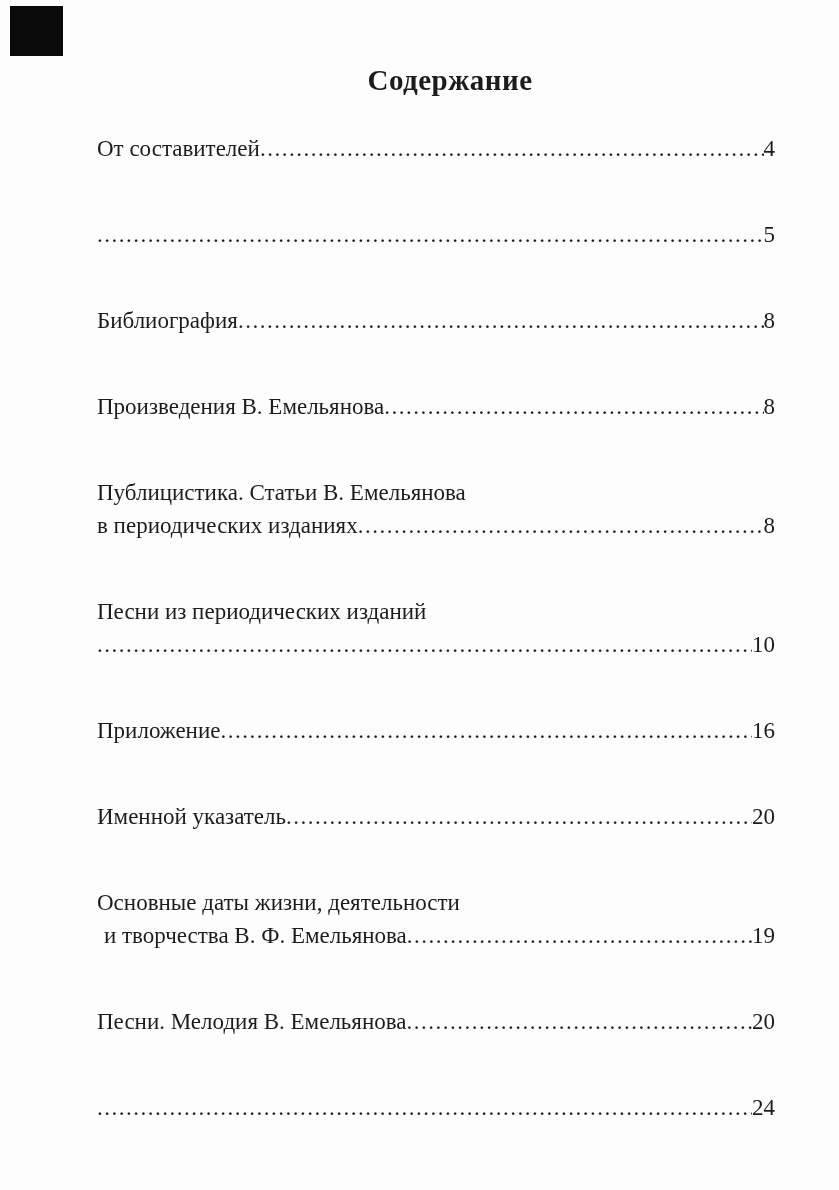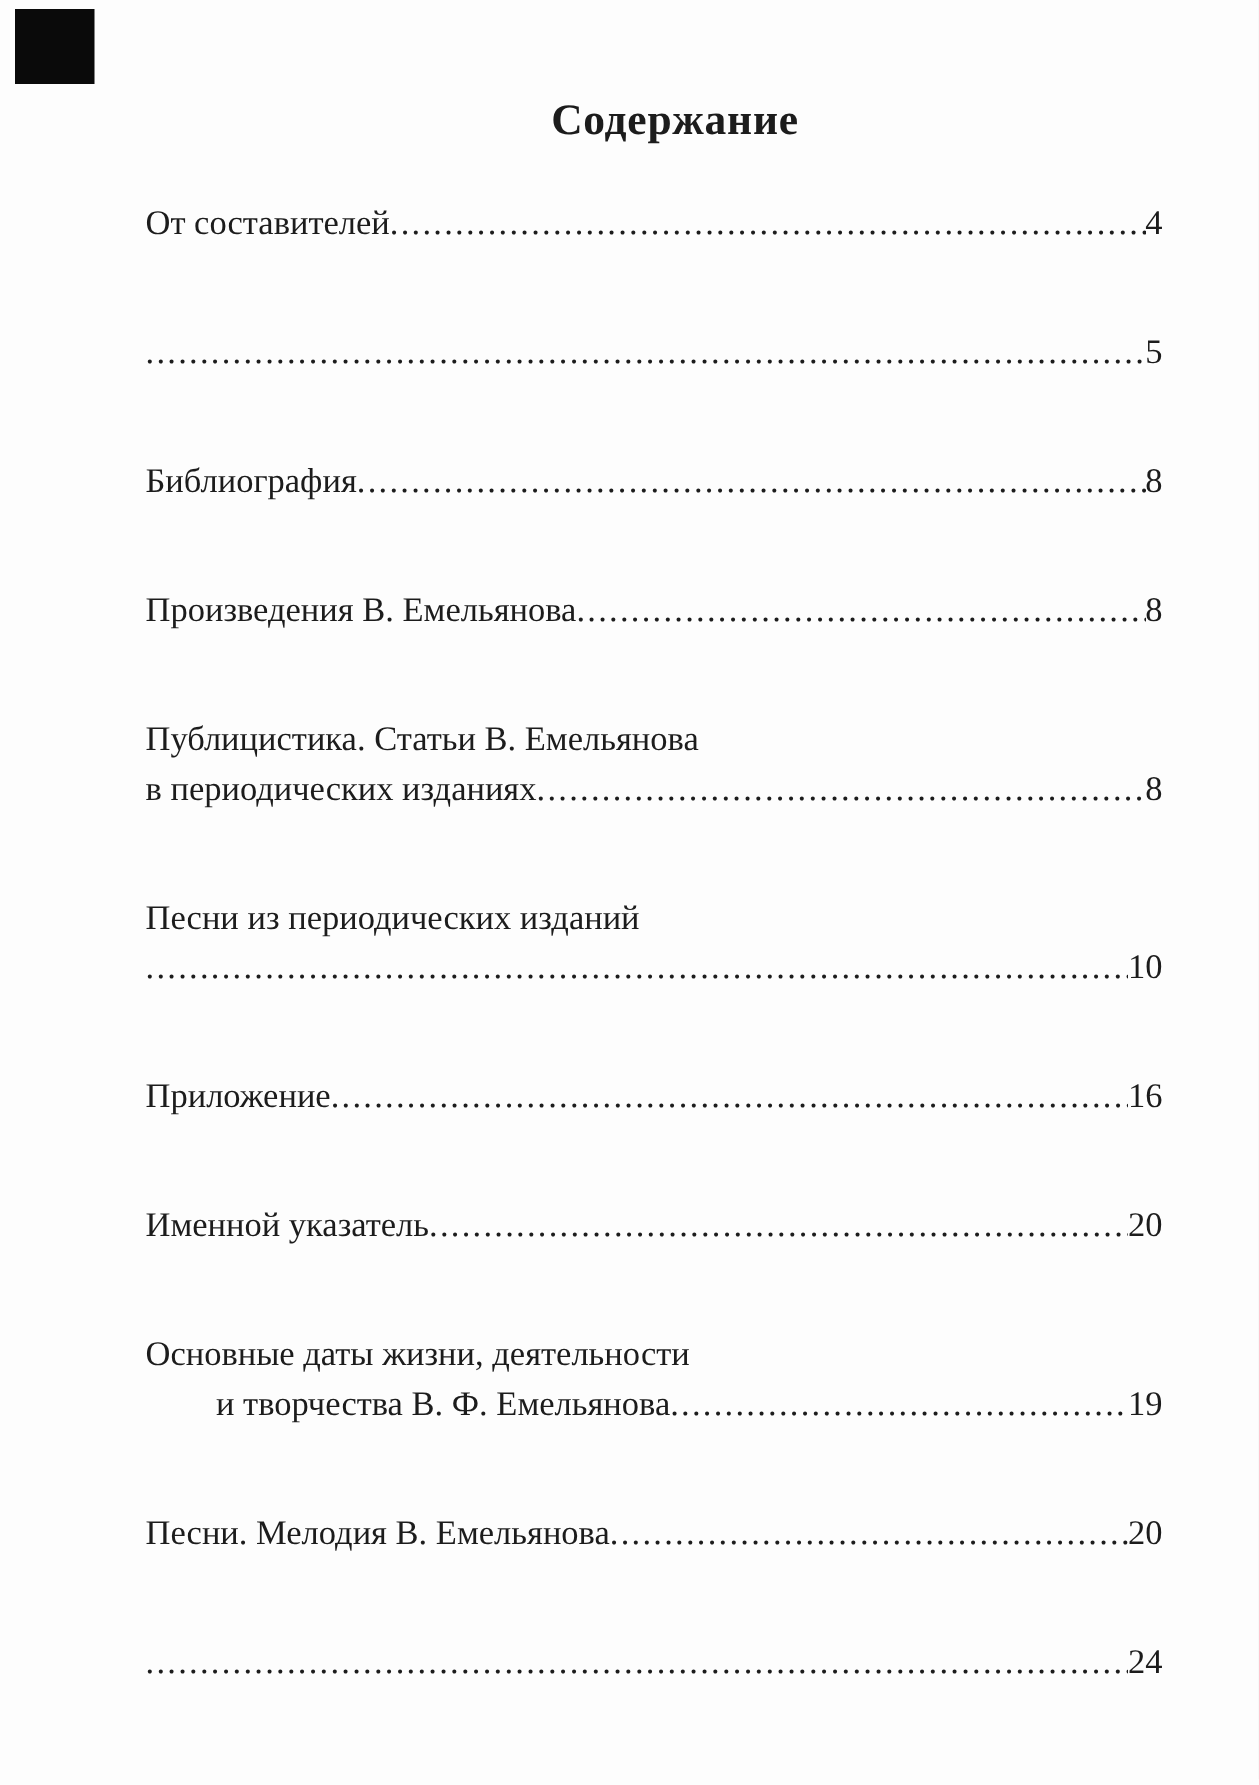--- a/index.html
+++ b/index.html
@@ -37,21 +37,21 @@
   .entry {
     margin: 0 0 53px 0;
     font-size: 23px;
     line-height: 33px;
   }
   .line {
     display: flex;
     align-items: flex-start;
   }
   .line .txt { white-space: nowrap; }
-  .line.indent .txt { padding-left: 7px; margin-left: 40px; }
+  .line.indent .txt { padding-left: 7px; }
   .dots {
     flex: 1 1 auto;
     overflow: hidden;
     white-space: nowrap;
     min-width: 0;
   }
   .dots::after {
     content: "..........................................................................................................................................................................";
     letter-spacing: 1.5px;
   }

